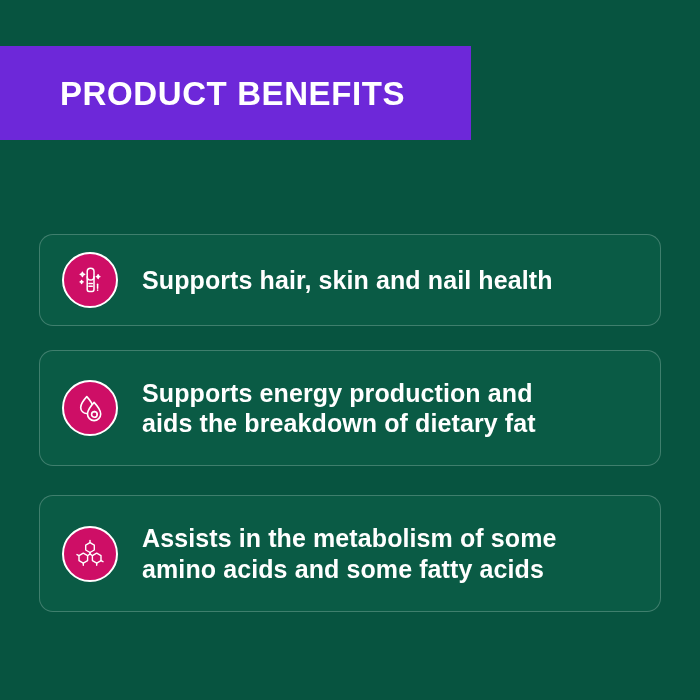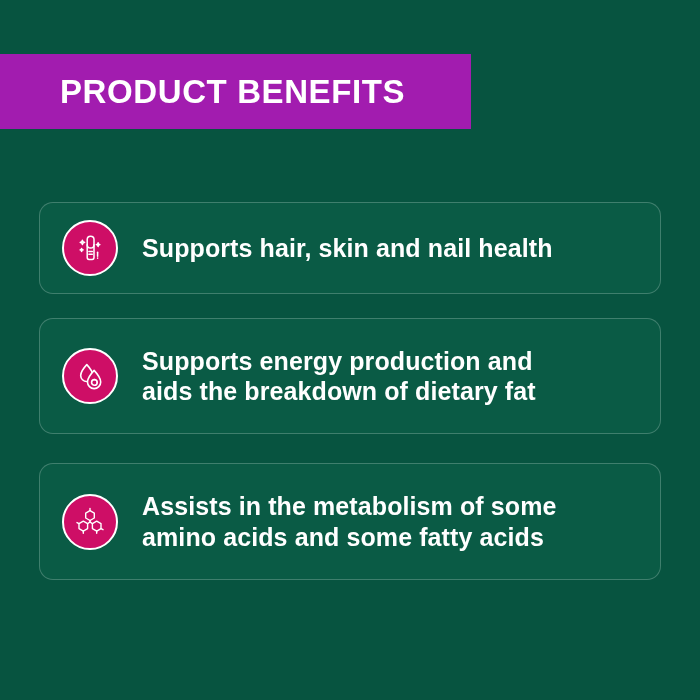--- a/index.html
+++ b/index.html
@@ -19,42 +19,42 @@
     position: relative;
     width: 700px;
     height: 700px;
     background: #075440;
   }
 
   
   .header-banner {
     position: absolute;
     left: 0;
-    top: 54px;
+    top: 46px;
     width: 471px;
-    height: 75px;
-    background: #a21caf;
+    height: 94px;
+    background: #6d28d9;
     display: flex;
     align-items: center;
   }
   .header-title {
     color: #ffffff;
     font-size: 33px;
     font-weight: bold;
     letter-spacing: 0.6px;
     padding-left: 60px;
     line-height: 1;
     font-family: "Liberation Sans", sans-serif;
   }
 
   
   .cards {
     position: absolute;
     left: 39px;
-    top: 202px;
+    top: 234px;
     width: 622px;
   }
   .benefit-card {
     box-sizing: border-box;
     width: 622px;
     border: 1px solid rgba(255,255,255,0.22);
     border-radius: 14px;
     background: #0A5B45;
     display: flex;
     align-items: center;

